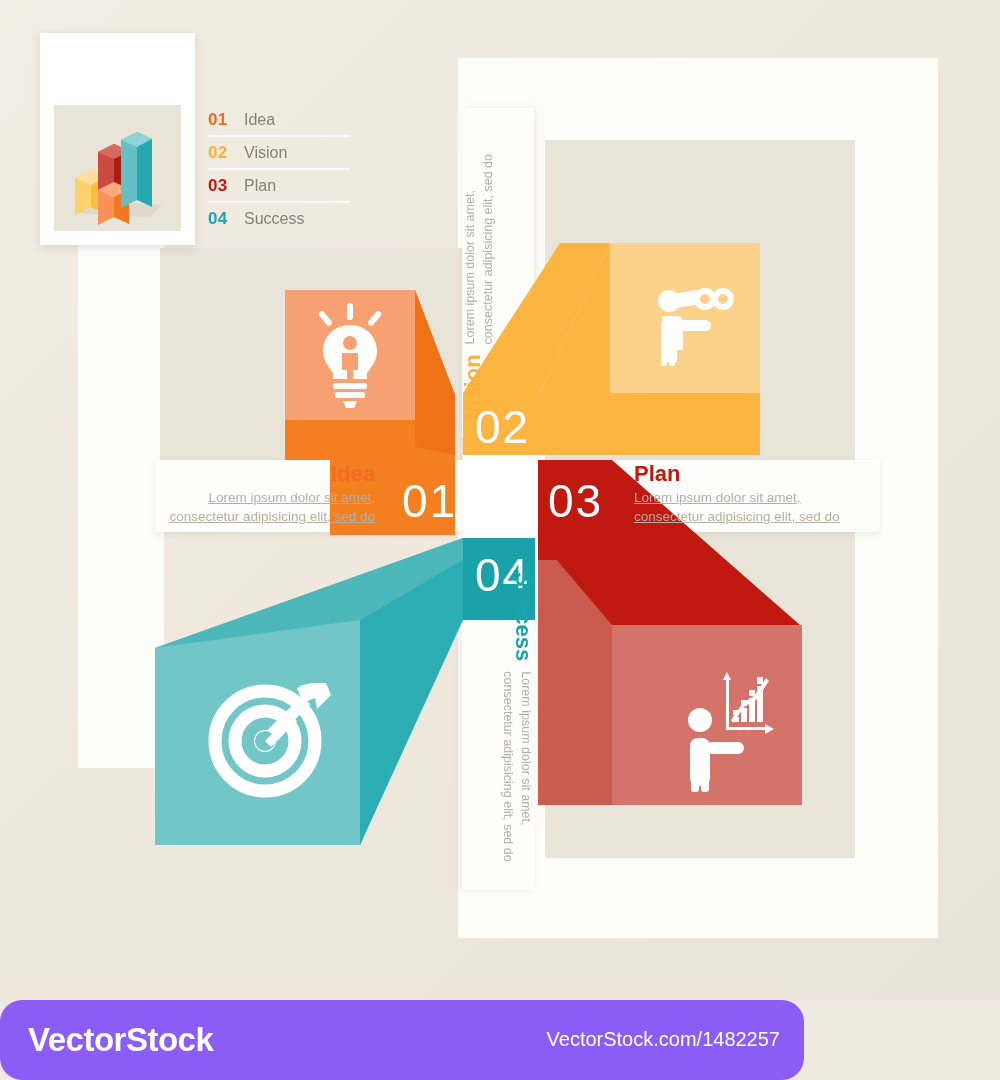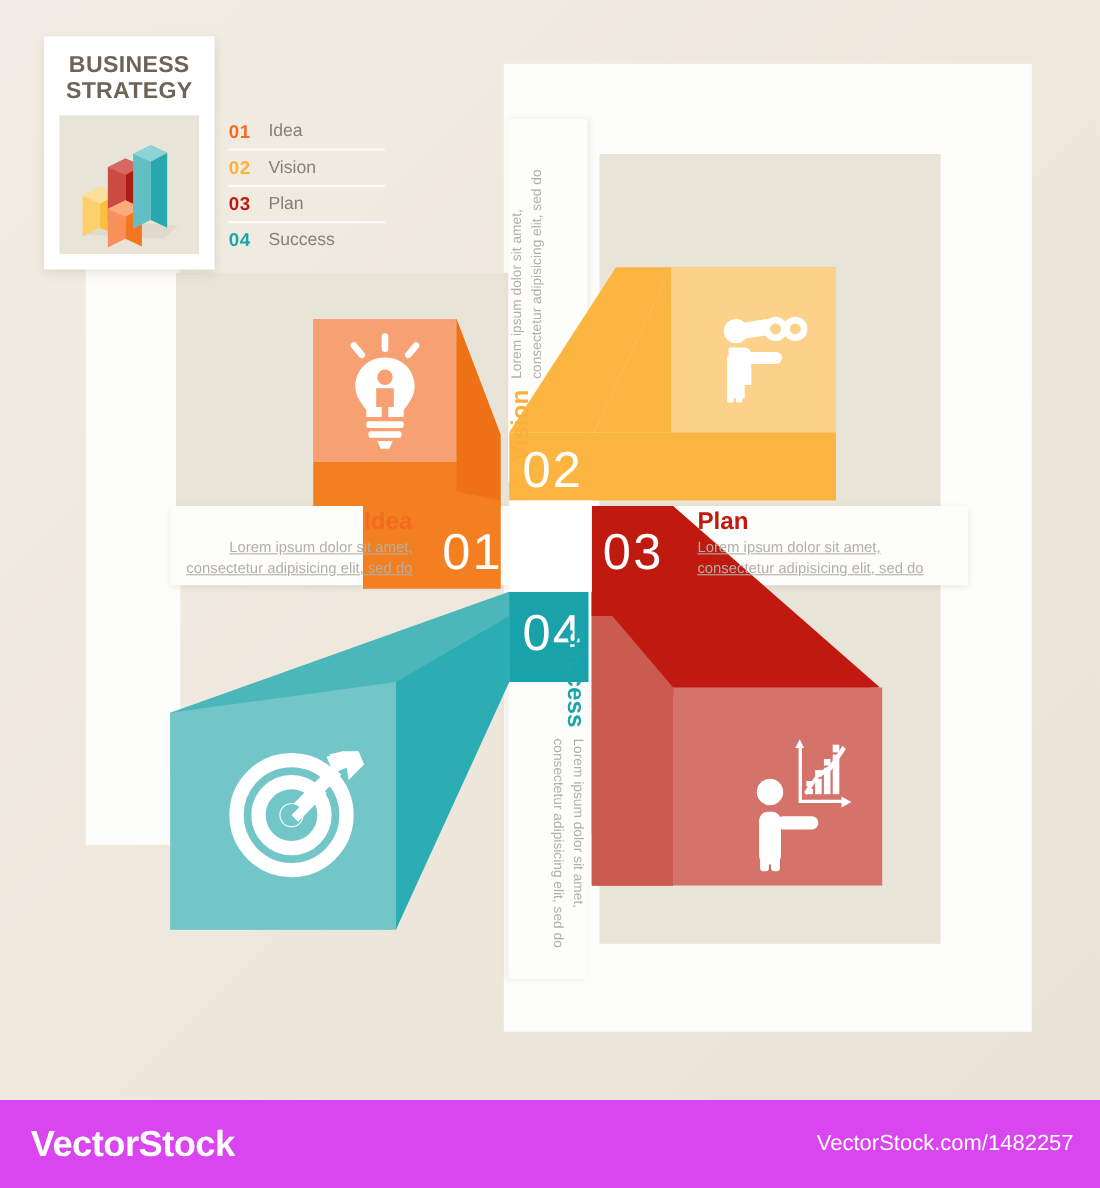--- a/index.html
+++ b/index.html
@@ -63,21 +63,21 @@
   .tb-vision{left:462px;top:120px;height:300px;width:72px;}
   .tb-vision .rot{transform:rotate(-90deg);transform-origin:left top;position:absolute;
      left:0;top:300px;width:300px;display:flex;align-items:flex-start;gap:10px;}
   .tb-success{left:462px;top:572px;height:300px;width:72px;}
   .tb-success .rot{transform:rotate(90deg);transform-origin:left top;position:absolute;
      left:72px;top:0;width:300px;display:flex;align-items:flex-start;gap:10px;}
   .vt-title{font-size:22px;font-weight:bold;line-height:1;white-space:nowrap;}
   .vt-body{font-size:12.5px;color:#b3afa7;line-height:1.4;white-space:pre-line;}
 
   
-  .footer{position:absolute;left:0;top:1000px;width:1000px;height:80px;background:#d946ef;}
+  .footer{position:absolute;left:0;top:1000px;width:804px;height:80px;background:#8b5cf6;border-radius:22px;}
   .footer-logo{position:absolute;left:28px;top:21px;color:#fff;font-size:33px;font-weight:bold;
      font-family:"Liberation Sans", sans-serif;letter-spacing:-.5px;}
   .footer-url{position:absolute;right:24px;top:28px;color:#fff;font-size:20px;
      font-family:"Liberation Sans", sans-serif;}
 </style>
 </head>
 <body>
 
 <div class="stage">
 
@@ -226,24 +226,20 @@
 
   <div class="tb tb-success">
     <div class="rot">
       <div class="vt-title" style="color:#1aa5ad">Success</div>
       <div class="vt-body">Lorem ipsum dolor sit amet,
 consectetur adipisicing elit, sed do</div>
     </div>
   </div>
 
   <div class="header-card">
-    <div class="header-title">
-      <div>BUSINESS</div>
-      <div>STRATEGY</div>
-    </div>
     <div class="header-thumb">
       <svg width="127" height="126" viewBox="0 0 127 126" xmlns="http://www.w3.org/2000/svg">
         <polygon points="20,108 95,112 108,100 34,96" fill="#e0dacc"></polygon>
 
         <polygon points="21,73 37,65 37,102 21,110" fill="#fcd06a"></polygon>
         <polygon points="37,65 52,72 52,109 37,102" fill="#fbbf3f"></polygon>
         <polygon points="21,73 37,65 52,72 37,80" fill="#fddf9b"></polygon>
 
         <polygon points="44,47 60,39 60,88 44,96" fill="#c94b42"></polygon>
         <polygon points="60,39 75,46 75,95 60,88" fill="#b01c13"></polygon>

